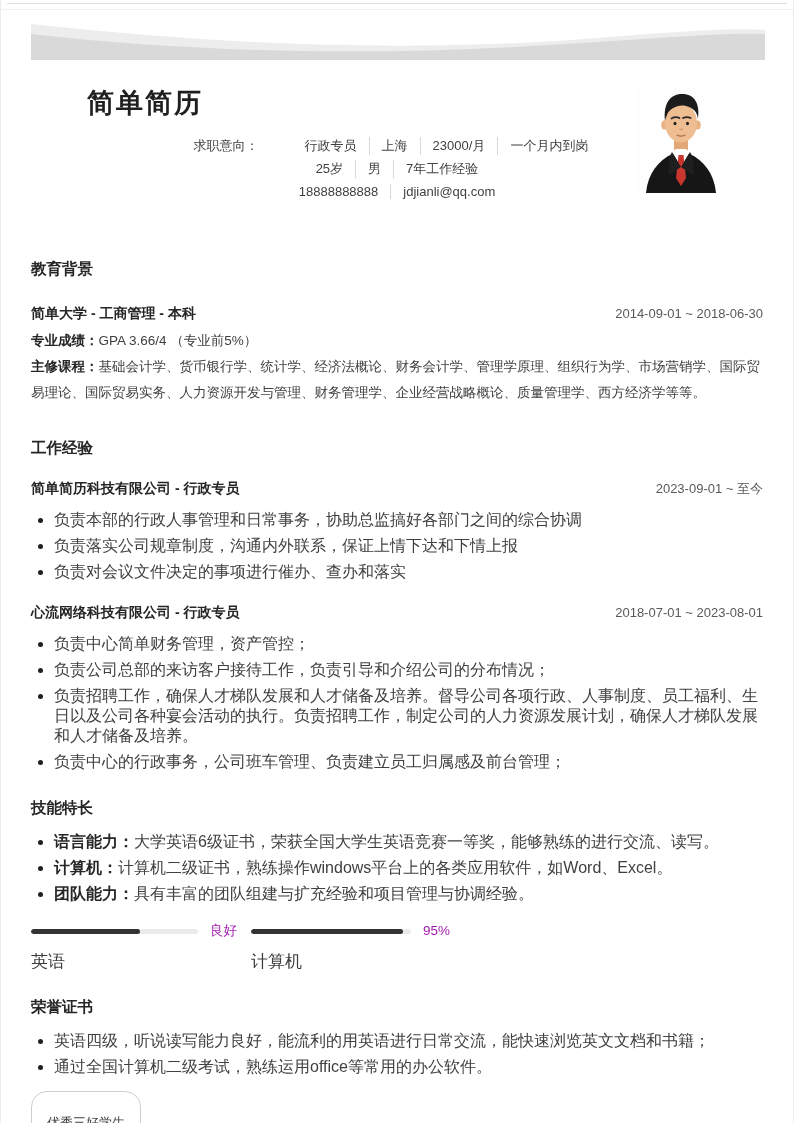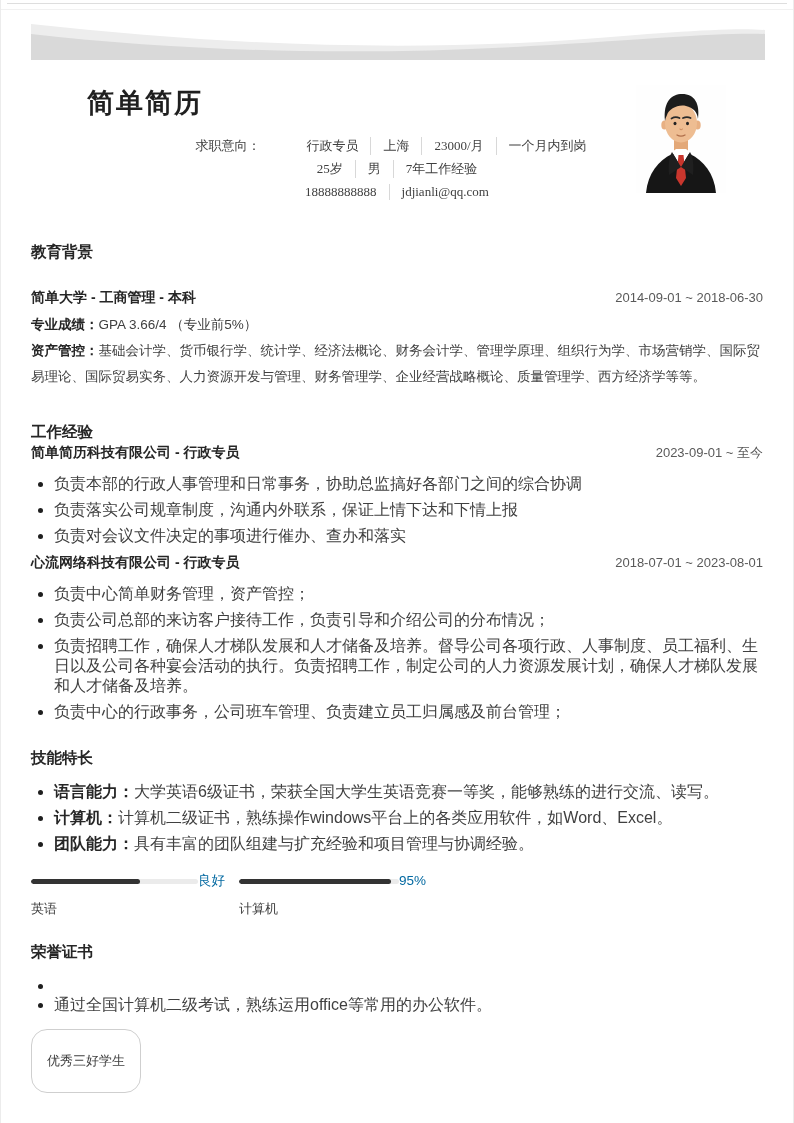--- a/index.html
+++ b/index.html
@@ -8,50 +8,50 @@
     font-family:"Liberation Sans","DejaVu Sans",sans-serif;color:#404040;
     border-left:1px solid #ececec;border-right:1px solid #ececec;box-sizing:border-box;
   }
   .top-rule{position:absolute;top:3px;left:6px;right:6px;height:1px;background:#dedede;}
   .top-rule2{position:absolute;top:9px;left:0;right:0;height:1px;background:#f1f1f1;}
   .wave-wrap{position:absolute;top:18px;left:30px;width:734px;height:42px;}
   .photo{position:absolute;top:85px;right:67px;width:90px;height:108px;background:#fdfdfd;}
   .page{padding:0 30px;}
   .header{padding-top:86px;text-align:left;width:620px;margin:0 auto;}
   .resume-title{font-size:27px;font-weight:bold;color:#1f1f1f;letter-spacing:2px;line-height:34px;margin:0;}
-  .contact{margin-top:14px;font-size:13px;color:#3f3f3f;font-family:Liberation Serif, serif;}
+  .contact{margin-top:14px;font-size:13px;color:#3f3f3f;}
   .contact-row{display:flex;justify-content:center;align-items:center;height:23px;}
   .contact-row .item{padding:0 12px;white-space:nowrap;}
   .contact-row .item + .item{border-left:1px solid #d8d8d8;}
   .contact-row .lead{padding-right:2px;}
   .sec-heading{font-size:15.5px;font-weight:bold;color:#262626;line-height:20px;margin:0;}
-  .m-edu{margin-top:40px;font-family:Liberation Mono, monospace;}
+  .m-edu{margin-top:56px;}
   .m-work{margin-top:32px;}
   .m-skill{margin-top:26px;}
   .m-honor{margin-top:24px;}
   .row-split{display:flex;justify-content:space-between;align-items:baseline;text-align:center;}
   .entry-title{font-size:14px;font-weight:bold;color:#262626;line-height:20px;}
   .entry-date{font-size:13px;color:#595959;white-space:nowrap;}
   .edu-head{margin-top:24px;}
-  .job-head{}
+  .job-head{margin-top:20px;}
   .info-line{font-size:13.5px;line-height:26px;color:#404040;}
   .info-line b{color:#262626;}
   .edu-info{margin-top:5px;}
   ul.bullets{list-style:none;margin:12px 0 0 0;padding:0;}
   ul.bullets li{display:flex;font-size:16px;line-height:20px;margin-bottom:6px;color:#404040;}
   ul.bullets .dot{flex:0 0 auto;width:5px;height:5px;border-radius:50%;background:#1f1f1f;margin:8px 11px 0 7px;}
   ul.bullets .txt b{color:#262626;}
   ul.bullets.tight{margin-top:14px;}
   .bars{display:flex;margin-top:20px;align-items:flex-start;}
   .bar-block{margin-right:14px;}
   .bar-row{display:flex;align-items:center;}
   .bar-track{height:5px;border-radius:3px;position:relative;overflow:hidden;}
   .bar-track .bar-fill{position:absolute;left:0;top:0;bottom:0;border-radius:3px;}
-  .bar-label{font-size:13.5px;color:#0369a1;line-height:14px;}
-  .bar-name{font-size:13px;color:#3c3c3c;margin-top:12px;}
+  .bar-label{font-size:13.5px;color:#a21caf;margin-left:12px;line-height:14px;}
+  .bar-name{font-size:17px;color:#3c3c3c;margin-top:12px;}
   .tags{margin-top:14px;}
   .tag-pill{display:inline-block;border:1px solid #cfcfcf;border-radius:16px;padding:22px 15px;font-size:13px;color:#404040;background:#fff;}
 </style>
 </head>
 <body>
 
 <div class="top-rule"></div>
 <div class="top-rule2"></div>
 
 <div class="wave-wrap">
@@ -109,21 +109,21 @@
 
   <h2 class="sec-heading m-edu">教育背景</h2>
   <div class="row-split edu-head">
     <span class="entry-title">简单大学 - 工商管理 - 本科</span>
     <span class="entry-date">2014-09-01 ~ 2018-06-30</span>
   </div>
   <div class="info-line edu-info">
     <b>专业成绩：</b><span>GPA 3.66/4 （专业前5%）</span>
   </div>
   <div class="info-line">
-    <b>资产管控：</b><span>基础会计学、货币银行学、统计学、经济法概论、财务会计学、管理学原理、组织行为学、市场营销学、国际贸易理论、国际贸易实务、人力资源开发与管理、财务管理学、企业经营战略概论、质量管理学、西方经济学等等。</span>
+    <b>主修课程：</b><span>基础会计学、货币银行学、统计学、经济法概论、财务会计学、管理学原理、组织行为学、市场营销学、国际贸易理论、国际贸易实务、人力资源开发与管理、财务管理学、企业经营战略概论、质量管理学、西方经济学等等。</span>
   </div>
 
   <h2 class="sec-heading m-work">工作经验</h2>
 
   <div class="row-split job-head">
     <span class="entry-title">简单简历科技有限公司 - 行政专员</span>
     <span class="entry-date">2023-09-01 ~ 至今</span>
   </div>
   <ul class="bullets">
     <li>
@@ -197,20 +197,21 @@
         <span class="bar-label">95%</span>
       </div>
       <div class="bar-name">计算机</div>
     </div>
   </div>
 
   <h2 class="sec-heading m-honor">荣誉证书</h2>
   <ul class="bullets tight">
     <li>
         <span class="dot"></span>
+        <span class="txt">英语四级，听说读写能力良好，能流利的用英语进行日常交流，能快速浏览英文文档和书籍；</span>
       </li>
     <li>
         <span class="dot"></span>
         <span class="txt">通过全国计算机二级考试，熟练运用office等常用的办公软件。</span>
       </li>
   </ul>
   <div class="tags">
     <span class="tag-pill">优秀三好学生</span>
   </div>
 

